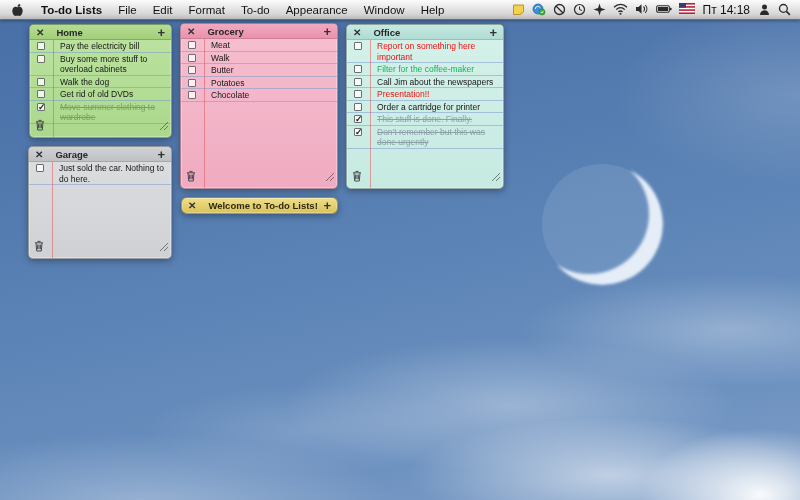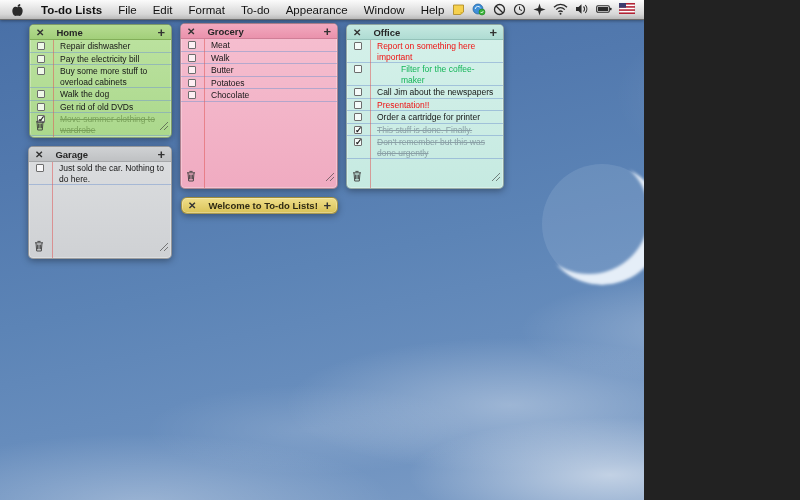--- a/index.html
+++ b/index.html
@@ -1,17 +1,17 @@
 <!DOCTYPE html>
 <html><head>
 <meta charset="utf-8">
 <style>
   html,body{margin:0;padding:0;background:#222;}
   .desktop{
-    position:relative;width:644px;height:500px;overflow:hidden;
+    position:relative;width:800px;height:500px;overflow:hidden;
     font-family:"Liberation Sans",sans-serif;
     background:
       radial-gradient(ellipse 170px 95px at 760px 495px, rgba(255,255,255,0.95), rgba(255,255,255,0) 70%),
       radial-gradient(ellipse 280px 80px at 610px 475px, rgba(255,255,255,0.55), rgba(255,255,255,0) 72%),
       radial-gradient(ellipse 300px 90px at 510px 405px, rgba(255,255,255,0.33), rgba(255,255,255,0) 75%),
       radial-gradient(ellipse 280px 75px at 730px 330px, rgba(255,255,255,0.30), rgba(255,255,255,0) 75%),
       radial-gradient(ellipse 340px 95px at 140px 505px, rgba(255,255,255,0.30), rgba(255,255,255,0) 75%),
       radial-gradient(ellipse 240px 120px at 795px 95px, rgba(255,255,255,0.16), rgba(255,255,255,0) 75%),
       radial-gradient(ellipse 220px 60px at 310px 430px, rgba(255,255,255,0.14), rgba(255,255,255,0) 75%),
       linear-gradient(168deg,#486fa6 0%,#5279ae 28%,#5c84b6 52%,#6b90bf 78%,#7d9dc6 100%);
@@ -46,21 +46,21 @@
   }
   .note-close{font-size:10px;font-weight:bold;color:#333;line-height:15px;cursor:default;}
   .note-title{font-size:9.5px;font-weight:bold;color:#262626;margin-left:12px;white-space:nowrap;}
   .note-add{margin-left:auto;font-size:13px;font-weight:bold;color:#333;line-height:13px;}
   .note-body{position:absolute;top:15px;left:0;right:0;bottom:0;overflow:hidden;}
   .margin-line{position:absolute;top:15px;bottom:0;left:23px;width:1px;background:rgba(224,90,90,0.55);z-index:3;}
   .todo-row{position:relative;padding:1px 5px 0 30px;min-height:10.5px;border-bottom:1px solid rgba(115,150,205,0.5);}
   .todo-text{font-size:8.5px;line-height:10.5px;color:#161616;display:block;word-wrap:break-word;}
   .todo-row.done .todo-text{text-decoration:line-through;}
   .todo-text.c-red{color:#f01010;}
-  .todo-text.c-green{color:#14b558;margin-left:24px;}
+  .todo-text.c-green{color:#14b558;}
   .note-green .todo-row.done .todo-text{color:#79a15a;}
   .note-teal  .todo-row.done .todo-text{color:#8aa0a6;}
   .checkbox{
     position:absolute;left:7px;top:2px;width:8px;height:8px;box-sizing:border-box;
     border:1px solid #6d6d6d;background:rgba(255,255,255,0.78);border-radius:1px;
     font-size:9px;line-height:7px;font-weight:bold;color:#1b1b1b;text-align:center;overflow:visible;
   }
   .trash{position:absolute;left:5px;bottom:2px;z-index:4;}
   .resize{position:absolute;right:2px;bottom:2px;z-index:4;}
   
@@ -206,24 +206,20 @@
 
   <div class="note note-green" style="left:29px;top:24px;width:141px;height:112px;">
     <div class="note-titlebar">
       <span class="note-close">✕</span>
       <span class="note-title">Home</span>
       <span class="note-add">+</span>
     </div>
     <div class="note-body">
         <div class="todo-row">
           <span class="checkbox"></span>
-          <span class="todo-text">Repair dishwasher</span>
-        </div>
-        <div class="todo-row">
-          <span class="checkbox"></span>
           <span class="todo-text">Pay the electricity bill</span>
         </div>
         <div class="todo-row">
           <span class="checkbox"></span>
           <span class="todo-text">Buy some more stuff to overload cabinets</span>
         </div>
         <div class="todo-row">
           <span class="checkbox"></span>
           <span class="todo-text">Walk the dog</span>
         </div>

